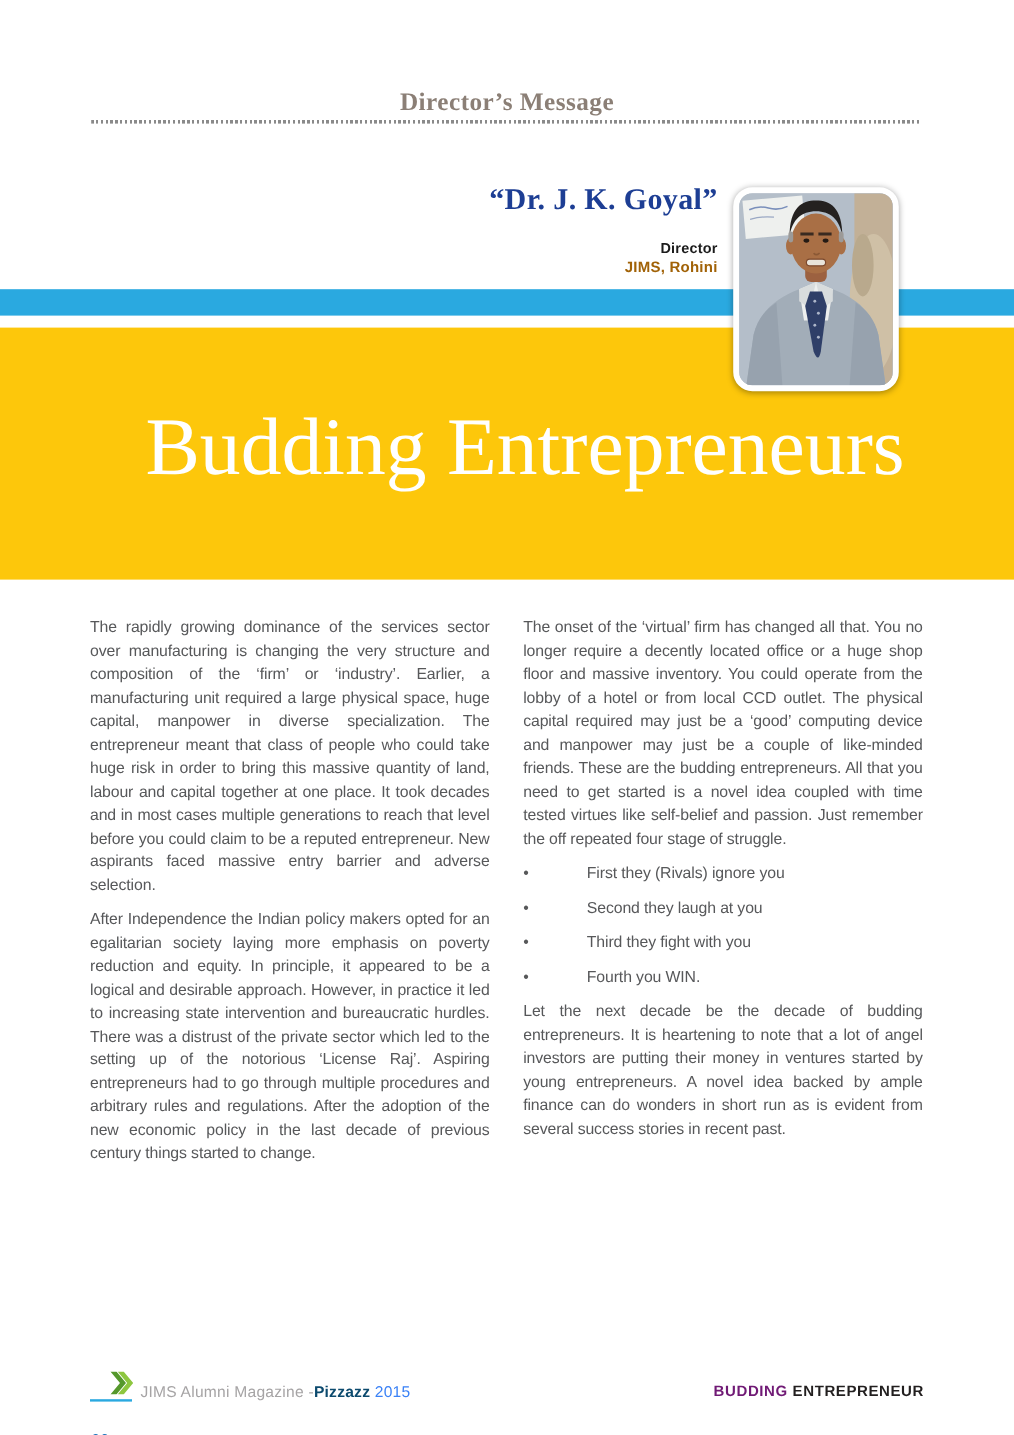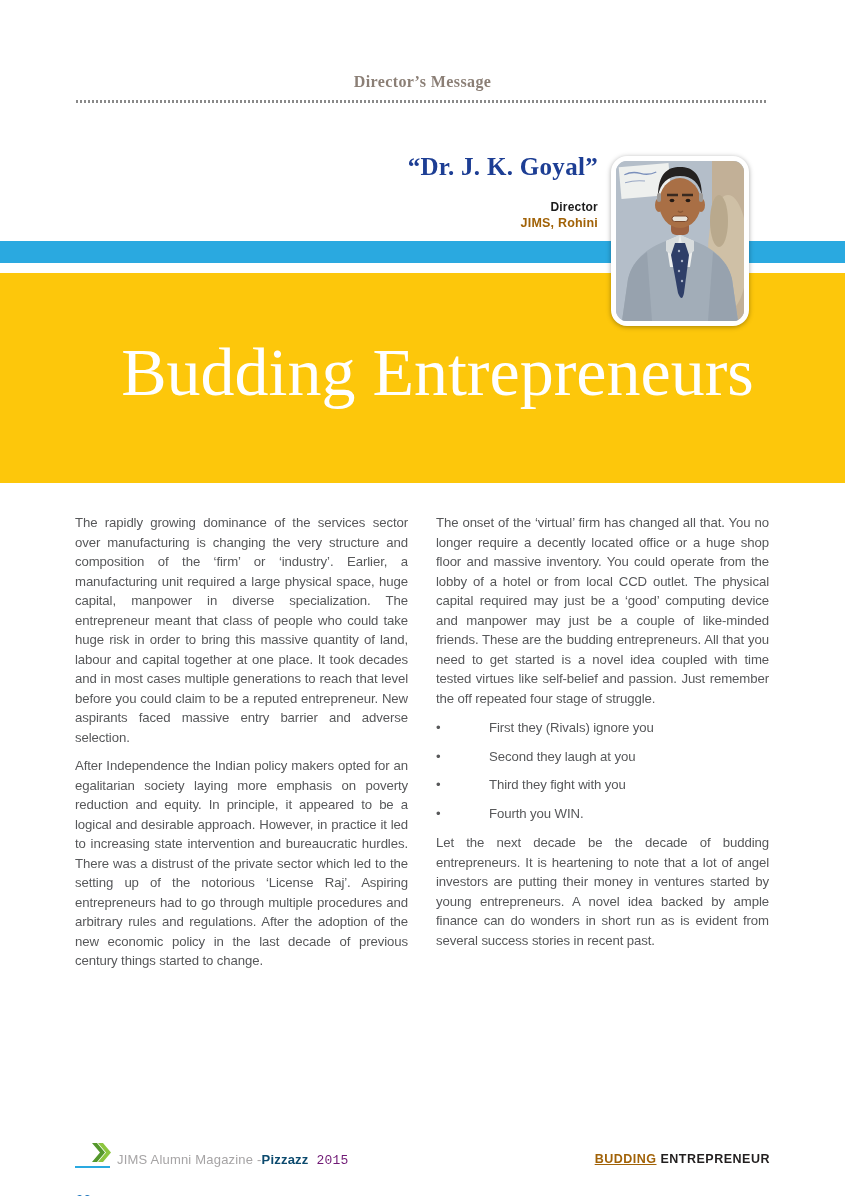--- a/index.html
+++ b/index.html
@@ -4,21 +4,21 @@
 <style>
   html,body{margin:0;padding:0;background:#e8e8e8;}
   .page{
     position:relative;width:845px;height:1196px;margin:0 auto;
     background:#ffffff;overflow:hidden;
     font-family:"Liberation Sans",sans-serif;
   }
   
   .hdr-title{
     position:absolute;top:73px;left:0;width:845px;text-align:center;
-    font-family:"Liberation Serif",serif;font-weight:bold;font-size:16px;
+    font-family:"Liberation Serif",serif;font-weight:bold;font-size:21px;
     color:#8b7f76;letter-spacing:.4px;
   }
   .dotted-rule{
     position:absolute;top:100px;left:76px;width:692px;height:3px;
     background:repeating-linear-gradient(90deg,#8a8a8a 0 2px,transparent 2px 4px);
   }
   
   .byline-name{
     position:absolute;top:153px;right:247px;
     font-family:"Liberation Serif",serif;font-weight:bold;font-size:25px;
@@ -51,23 +51,23 @@
   .bullets li{display:flex;margin:0 0 9px 0;text-align:left;}
   .bullets .dot{width:8px;flex:0 0 8px;}
   .bullets .btxt{margin-left:45px;}
   
   .footer-left{position:absolute;left:75px;top:1143px;width:120px;height:26px;}
   .page-num{position:absolute;left:1px;top:9px;font-size:13px;font-weight:bold;color:#1c75bc;letter-spacing:.3px;margin-top:40px;}
   .chevrons{position:absolute;left:15px;top:0;}
   .num-underline{position:absolute;left:0;top:23px;width:35px;height:2px;background:#2aa9e0;}
   .footer-mag{position:absolute;left:117px;top:1152px;font-size:13px;color:#a6a4a5;letter-spacing:.2px;white-space:nowrap;}
   .footer-mag .mag-bold{font-weight:bold;color:#0c4a6e;}
-  .footer-mag .mag-year{color:#701a75;font-family:Liberation Mono, monospace;}
+  .footer-mag .mag-year{color:#3b82f6;}
   .footer-section{position:absolute;right:75px;top:1152px;font-size:12.5px;font-weight:bold;letter-spacing:.5px;white-space:nowrap;}
-  .sec-green{color:#a16207;text-decoration:underline;}
+  .sec-green{color:#701a75;}
   .sec-dark{color:#221f1f;margin-left:4px;}
 </style>
 </head>
 <body>
 
 <div class="page">
 
   <div class="hdr-title">Director’s Message</div>
   <div class="dotted-rule"></div>
 

